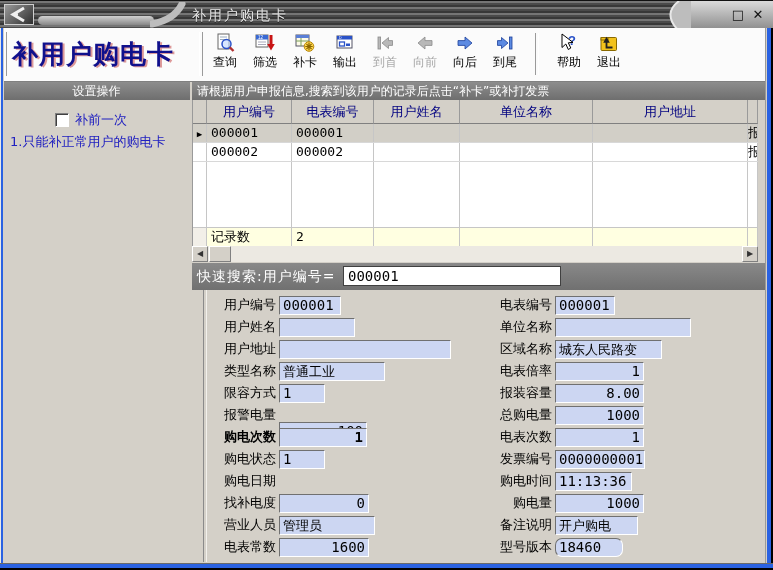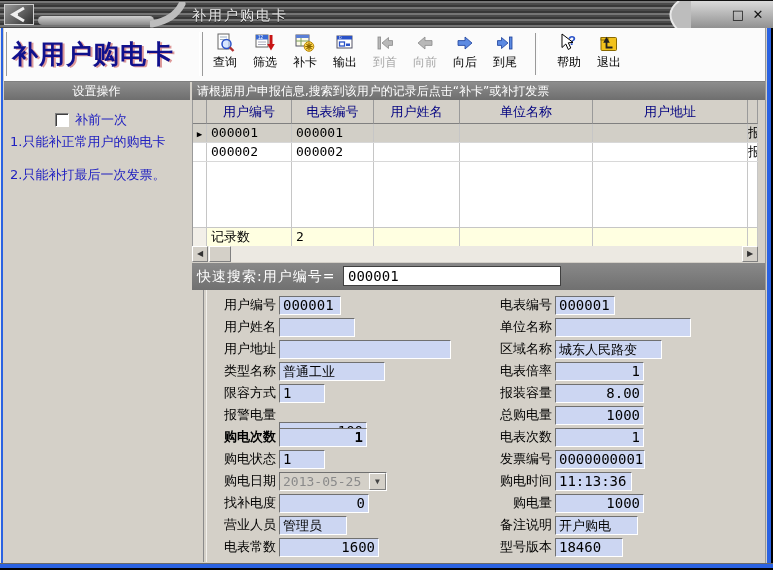--- a/index.html
+++ b/index.html
@@ -266,21 +266,20 @@
 
   <div class="barhdr sb-hdr">设置操作</div>
   <div class="barhdr instr">请根据用户申报信息,搜索到该用户的记录后点击“补卡”或补打发票</div>
 
   <div class="sidebar">
     <div class="chk-row">
       <span class="chk-box"></span>
       <span class="chk-label">补前一次</span>
     </div>
     <div class="sb-note note1">1.只能补正常用户的购电卡</div>
-    <div class="sb-note note2">2.只能补打最后一次发票。</div>
   </div>
 
   <div class="grid">
     <div class="g-head">
       <div class="gc gutter"></div>
       <div class="gc cw1">用户编号</div>
       <div class="gc cw2">电表编号</div>
       <div class="gc cw3">用户姓名</div>
       <div class="gc cw4">单位名称</div>
       <div class="gc cw5">用户地址</div>
@@ -365,36 +364,32 @@
     <div class="frow lcol" style="top:137px;font-weight:bold;">
         <span class="flabel">购电次数</span>
         <div class="field num" style="width:88px;">1</div>
       </div>
     <div class="frow lcol" style="top:159px;">
         <span class="flabel">购电状态</span>
         <div class="field" style="width:46px;">1</div>
       </div>
     <div class="frow lcol" style="top:181px;">
         <span class="flabel">购电日期</span>
-      <div class="field combo" style="width:108px;">
-        <span class="cval">2013-05-25</span>
-        <span class="carrow">▼</span>
-      </div>
     </div>
     <div class="frow lcol" style="top:203px;">
         <span class="flabel">找补电度</span>
         <div class="field num" style="width:90px;">0</div>
       </div>
     <div class="frow lcol" style="top:225px;">
         <span class="flabel">营业人员</span>
-        <div class="field" style="width:68px;font-family:Liberation Sans, sans-serif;font-size:13px;">管理员</div>
+        <div class="field" style="width:96px;font-family:Liberation Sans, sans-serif;font-size:13px;">管理员</div>
       </div>
     <div class="frow lcol" style="top:247px;">
         <span class="flabel">电表常数</span>
-        <div class="field num" style="width:100px;">1600</div>
+        <div class="field num" style="width:90px;">1600</div>
       </div>
 
     <div class="frow rcol" style="top:5px;">
         <span class="flabel">电表编号</span>
         <div class="field" style="width:60px;">000001</div>
       </div>
     <div class="frow rcol" style="top:27px;">
         <span class="flabel">单位名称</span>
         <div class="field" style="width:136px;"></div>
       </div>
@@ -429,21 +424,21 @@
     <div class="frow rcol" style="top:203px;">
         <span class="flabel">购电量</span>
         <div class="field num" style="width:89px;">1000</div>
       </div>
     <div class="frow rcol" style="top:225px;">
         <span class="flabel">备注说明</span>
         <div class="field" style="width:83px;font-family:'DejaVu Sans',sans-serif;font-size:13px;">开户购电</div>
       </div>
     <div class="frow rcol" style="top:247px;">
         <span class="flabel">型号版本</span>
-        <div class="field" style="width:68px;">18460</div>
+        <div class="field" style="width:68px;border-radius:7px;">18460</div>
       </div>
   </div>
 
   <div class="edge-l"></div>
   <div class="edge-r"></div>
   <div class="edge-b"></div>
 
 </div>
 
 </body></html>

